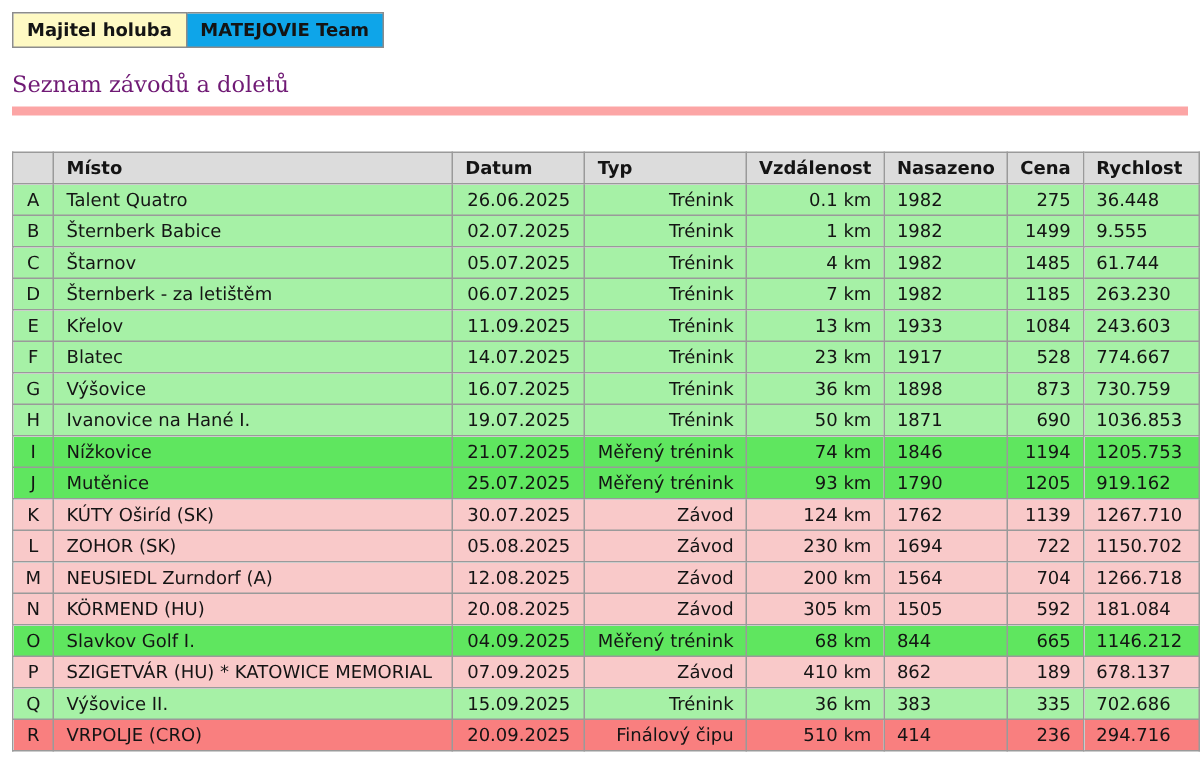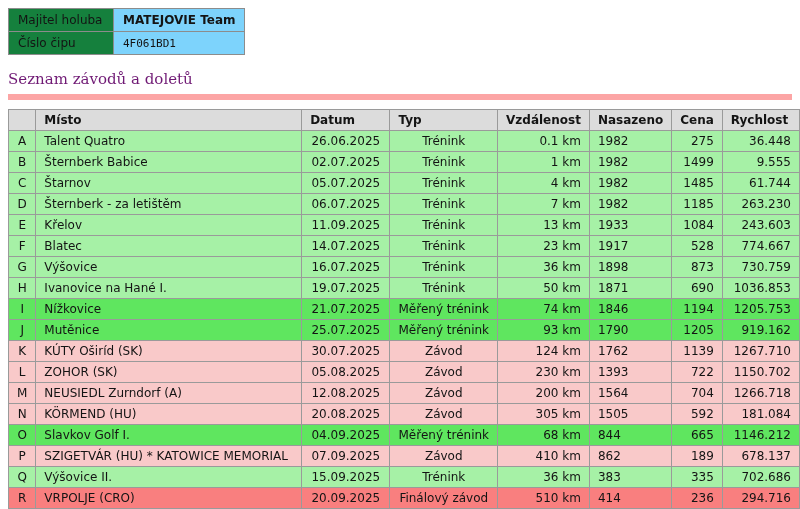--- a/index.html
+++ b/index.html
@@ -16,26 +16,26 @@
     margin:8px 0 0 8px;
   }
   .owner-table th,.owner-table td{
     border:1px solid #8c8c8c;
     padding:3px 9px;
     height:16px;
     text-align:left;
     white-space:nowrap;
   }
   .owner-table th{
-    background:#15803d;
-    font-weight:normal;
+    background:#fef9c3;
+    font-weight:bold;
     width:86px;
   }
   .owner-table td{
-    background:#7dd3fc;
+    background:#0ea5e9;
     width:112px;
   }
   .owner-val-bold{font-weight:bold;}
   .owner-val-mono{
     font-family:"DejaVu Sans Mono","Liberation Mono",monospace;
     font-size:11px;
   }
 
   
   .section-heading{
@@ -45,60 +45,56 @@
     color:#701a75;
     margin:15px 8px 0 8px;
     padding:0 0 6px 0;
     border-bottom:6px solid #fca5a5;
   }
 
   
   .race-table{
     border-collapse:collapse;
     table-layout:fixed;
-    margin:9px 0 0 8px;
+    margin:24px 0 0 8px;
   }
   .race-table th,.race-table td{
     border:1px solid #9a9a9a;
     padding:2px 8px;
     height:16px;
     line-height:16px;
     overflow:hidden;
     white-space:nowrap;
   }
   .race-table thead th{
     background:#dcdcdc;
     font-weight:bold;
     text-align:left;
   }
   .c-letter{width:9px;  text-align:center; padding-left:2px; padding-right:2px;}
   .c-misto {width:258px; text-align:left;}
   .c-datum {width:76px; text-align:center;}
-  .c-typ   {width:85px; text-align:center;}
+  .c-typ   {width:85px; text-align:right;}
   .c-vzd   {width:65px; text-align:right;}
   .c-nas   {width:59px; text-align:left;}
   .c-cena  {width:32px; text-align:right;}
-  .c-rych  {width:65px; text-align:right;}
+  .c-rych  {width:65px; }
   .race-table thead th.c-vzd,
   .race-table thead th.c-nas,
   .race-table thead th.c-cena,
   .race-table thead th.c-rych{text-align:left;}
 </style>
 </head>
 <body>
 
 <table class="owner-table">
   <tbody>
     <tr>
       <th>Majitel holuba</th>
       <td class="owner-val-bold">MATEJOVIE Team</td>
-    </tr>
-    <tr>
-      <th>Číslo čipu</th>
-      <td class="owner-val-mono">4F061BD1</td>
     </tr>
   </tbody>
 </table>
 
 <h2 class="section-heading">Seznam závodů a doletů</h2>
 
 <table class="race-table">
   <thead>
     <tr>
       <th class="c-letter"></th>
@@ -221,21 +217,21 @@
         <td class="c-nas">1762</td>
         <td class="c-cena">1139</td>
         <td class="c-rych">1267.710</td>
       </tr>
       <tr style="background: rgb(249, 201, 201);">
         <td class="c-letter">L</td>
         <td class="c-misto">ZOHOR (SK)</td>
         <td class="c-datum">05.08.2025</td>
         <td class="c-typ">Závod</td>
         <td class="c-vzd">230 km</td>
-        <td class="c-nas">1393</td>
+        <td class="c-nas">1694</td>
         <td class="c-cena">722</td>
         <td class="c-rych">1150.702</td>
       </tr>
       <tr style="background: rgb(249, 201, 201);">
         <td class="c-letter">M</td>
         <td class="c-misto">NEUSIEDL Zurndorf (A)</td>
         <td class="c-datum">12.08.2025</td>
         <td class="c-typ">Závod</td>
         <td class="c-vzd">200 km</td>
         <td class="c-nas">1564</td>
@@ -279,20 +275,20 @@
         <td class="c-typ">Trénink</td>
         <td class="c-vzd">36 km</td>
         <td class="c-nas">383</td>
         <td class="c-cena">335</td>
         <td class="c-rych">702.686</td>
       </tr>
       <tr style="background: rgb(249, 127, 127);">
         <td class="c-letter">R</td>
         <td class="c-misto">VRPOLJE (CRO)</td>
         <td class="c-datum">20.09.2025</td>
-        <td class="c-typ">Finálový závod</td>
+        <td class="c-typ">Finálový čipu</td>
         <td class="c-vzd">510 km</td>
         <td class="c-nas">414</td>
         <td class="c-cena">236</td>
         <td class="c-rych">294.716</td>
       </tr>
     </tbody>
 </table>
 
 </body></html>

